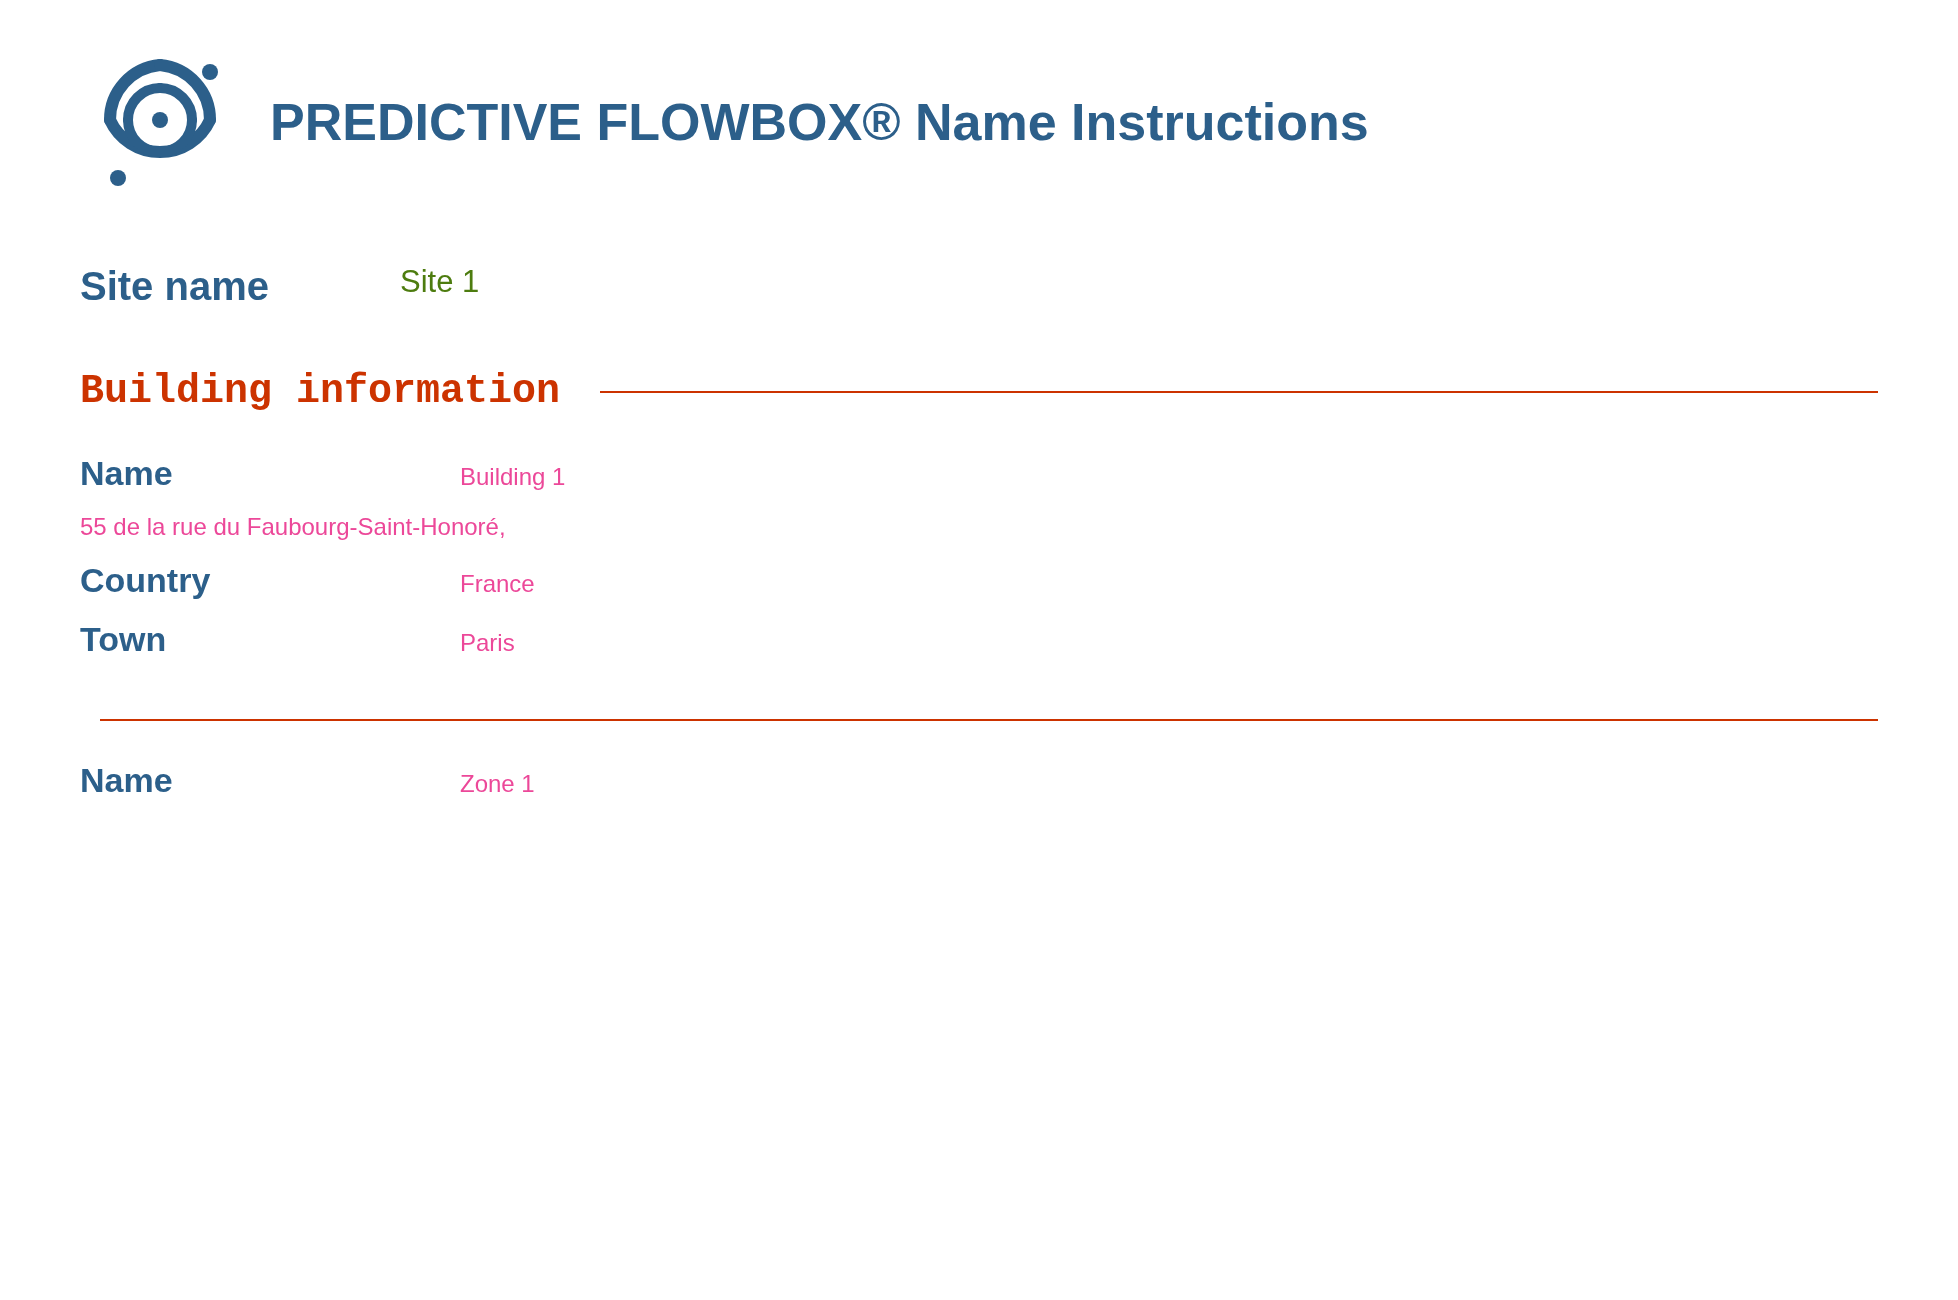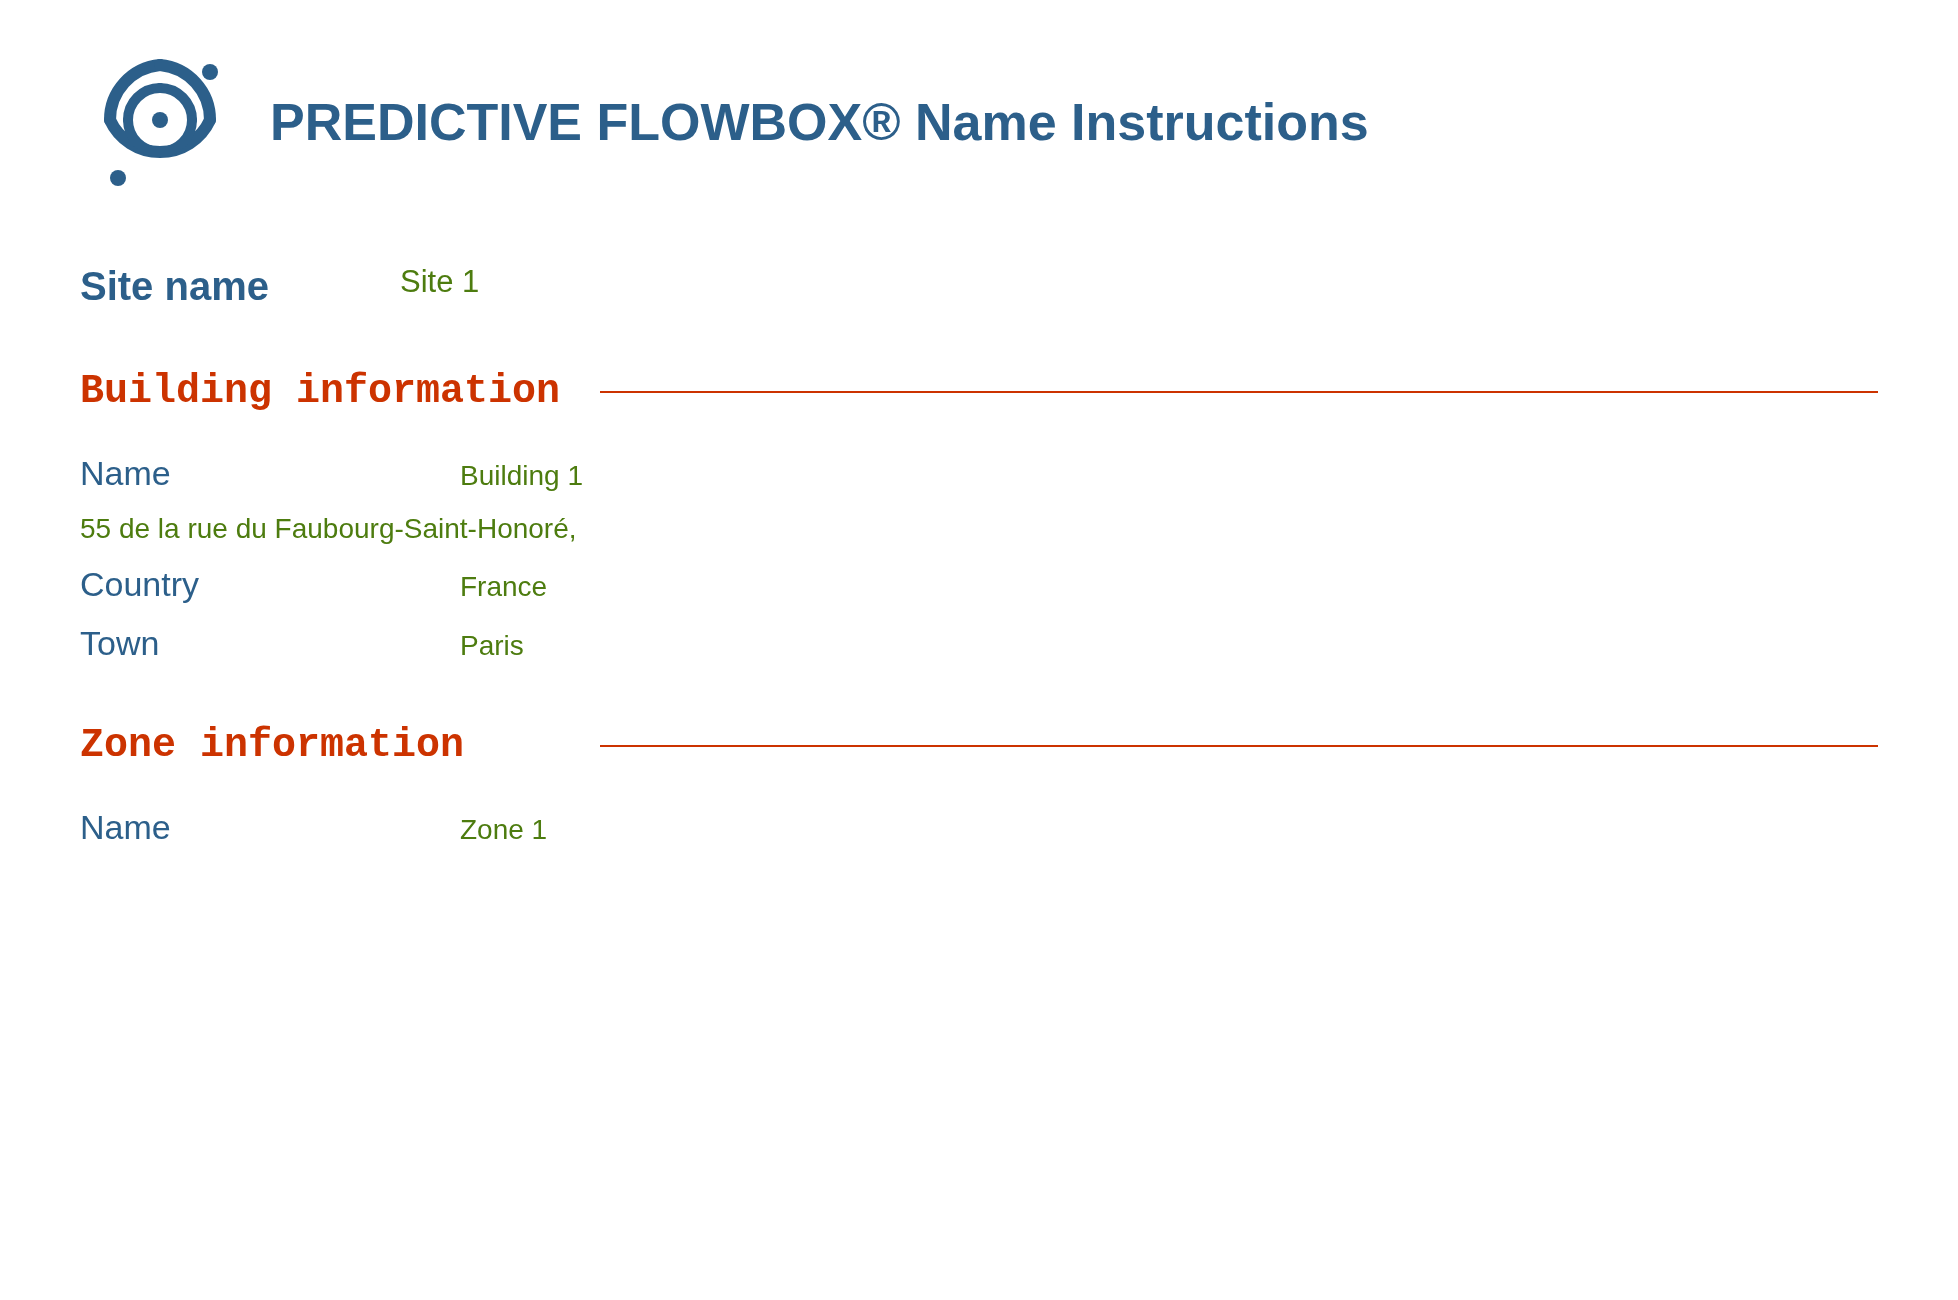--- a/index.html
+++ b/index.html
@@ -86,28 +86,28 @@
     }
 
     .info-row {
       display: flex;
       align-items: baseline;
       margin-bottom: 20px;
     }
 
     .info-label {
       font-size: 34px;
-      font-weight: normal;
+      font-weight: bold;
       color: #2c5f8a;
       min-width: 380px;
     }
 
     .info-value {
-      font-size: 28px;
-      color: #4d7c0f;
+      font-size: 24px;
+      color: #ec4899;
     }
   </style>
 </head>
 <body>
 
 <div class="header">
   <div>
     <svg class="logo-svg" viewBox="0 0 160 160" xmlns="http://www.w3.org/2000/svg">
 
       <path d="M 30 80 A 55 55 0 0 1 80 25" stroke="#2c5f8a" stroke-width="12" fill="none" stroke-linecap="round"></path>
@@ -156,21 +156,20 @@
     </div>
     <div class="info-row">
       <span class="info-label">Town</span>
       <span class="info-value">Paris</span>
     </div>
   </div>
 </div>
 
 <div class="section">
   <div class="section-header">
-    <span class="section-title">Zone information</span>
     <div class="section-divider"></div>
   </div>
   <div class="info-table">
     <div class="info-row">
       <span class="info-label">Name</span>
       <span class="info-value">Zone 1</span>
     </div>
   </div>
 </div>
 

